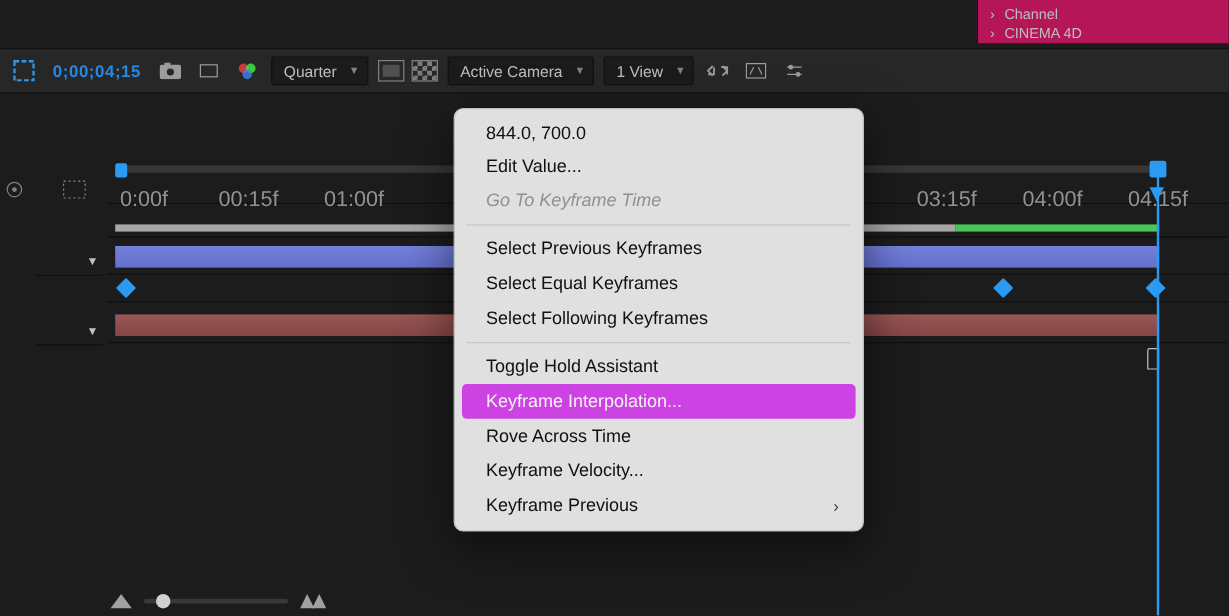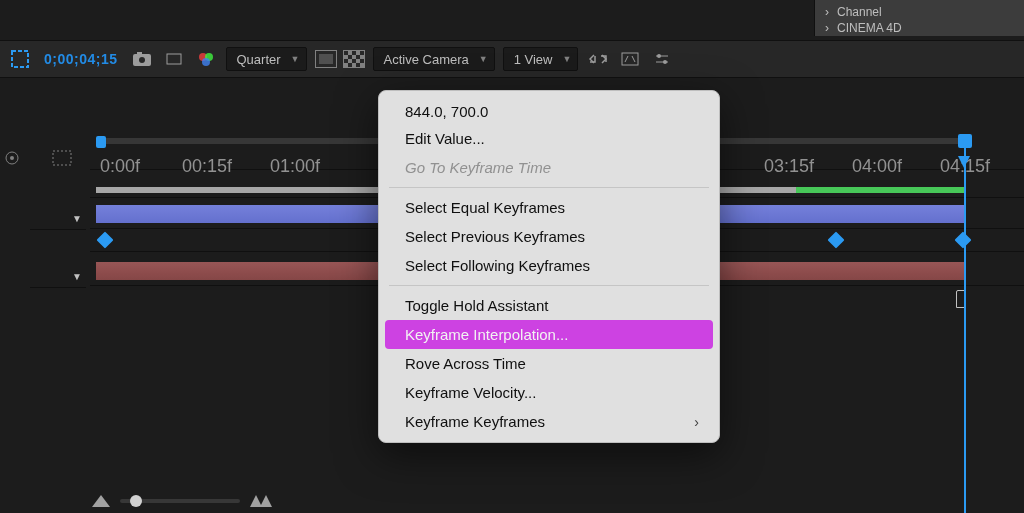--- a/index.html
+++ b/index.html
@@ -12,21 +12,21 @@
     position: relative;
     color: #b8b8b8;
     font-size: 13px;
   }
   
   .right-panel {
     position: absolute;
     top: 0; right: 0;
     width: 210px;
     height: 36px;
-    background: #404040;
+    background: #be185d;
     border-left: 1px solid #111;
     padding: 4px 10px;
     font-size: 12px;
     color: #c8c8c8;
   }
   .right-panel .item { line-height: 16px; cursor: default; }
   .chev { display:inline-block; width:8px; margin-right:4px; }
 
   
   .toolbar {
@@ -366,40 +366,40 @@
 <div class="menu">
   <div class="info">844.0, 700.0</div>
   <div class="item enabled">
       <span>Edit Value...</span>
     </div>
   <div class="item disabled">
       <span>Go To Keyframe Time</span>
     </div>
   <hr>
   <div class="item enabled">
+      <span>Select Previous Keyframes</span>
+    </div>
+  <div class="item enabled">
       <span>Select Equal Keyframes</span>
-    </div>
-  <div class="item enabled">
-      <span>Select Previous Keyframes</span>
     </div>
   <div class="item enabled">
       <span>Select Following Keyframes</span>
     </div>
   <hr>
   <div class="item enabled">
       <span>Toggle Hold Assistant</span>
     </div>
   <div class="item enabled highlight">
       <span>Keyframe Interpolation...</span>
     </div>
   <div class="item enabled">
       <span>Rove Across Time</span>
     </div>
   <div class="item enabled">
       <span>Keyframe Velocity...</span>
     </div>
   <div class="item enabled">
-    <span>Keyframe Keyframes</span>
+    <span>Keyframe Previous</span>
     <span class="submenu-arrow">›</span>
   </div>
 </div>
 
 <div class="dim"></div>
 
 </body></html>

